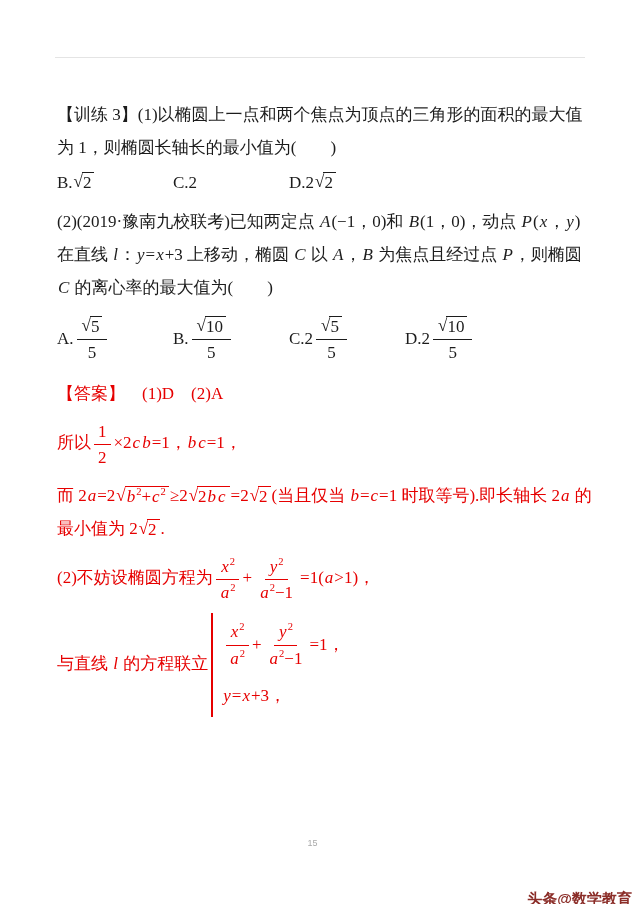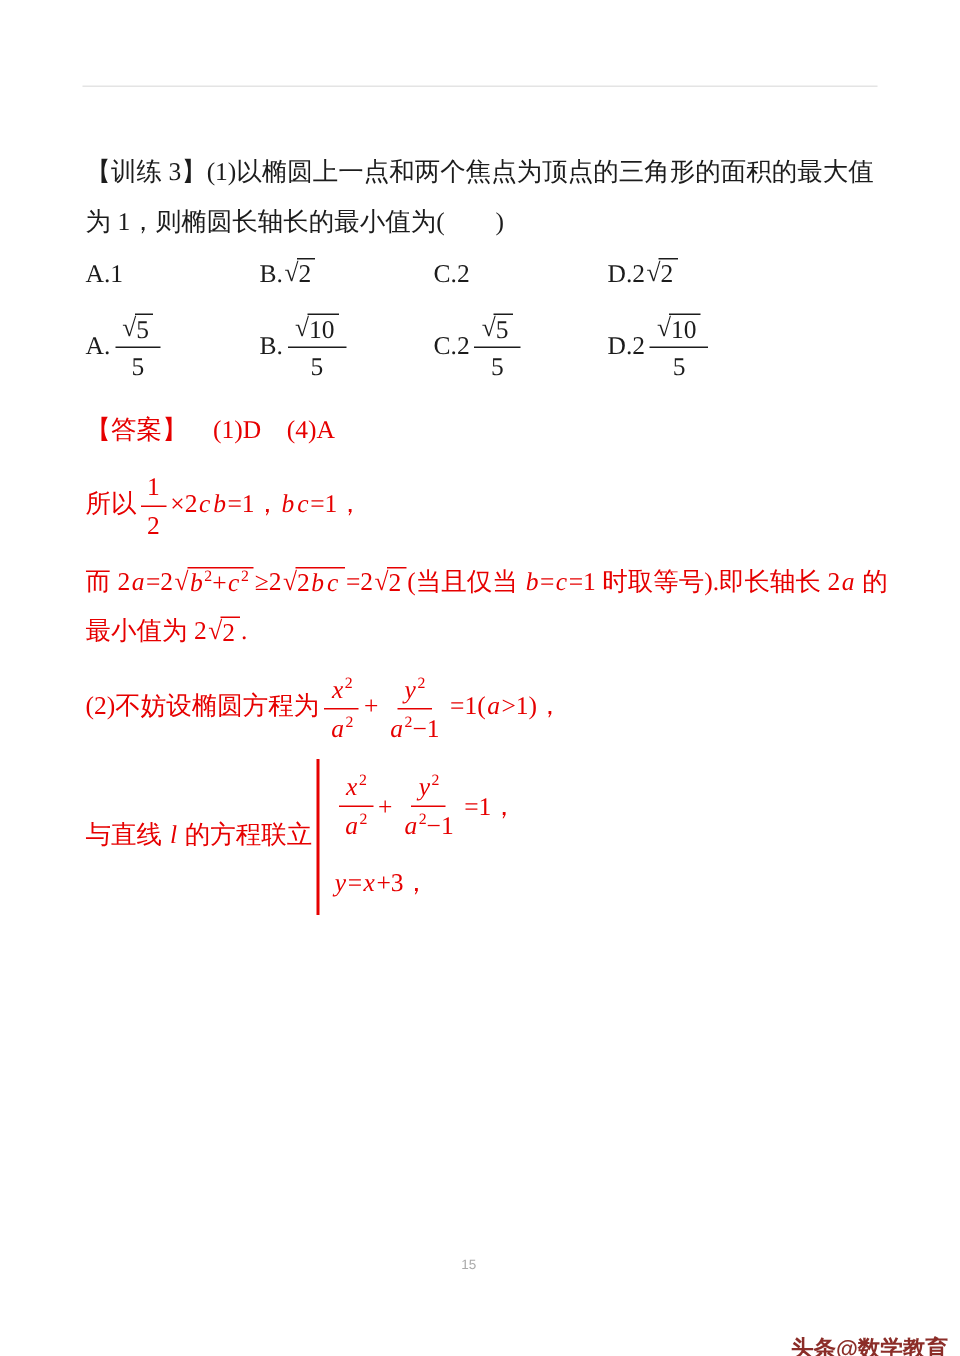--- a/index.html
+++ b/index.html
@@ -39,31 +39,31 @@
   .watermark { position: absolute; top: 870px; right: 8px; font-size: 15px; font-weight: bold; color: #8b2d28; font-family: "Liberation Sans", sans-serif; margin-top: 20px; }
 </style>
 </head>
 <body>
 
 <div class="page">
   <div class="top-divider"></div>
   <div class="content">
       <div class="block p black">【训练 3】(1)以椭圆上一点和两个焦点为顶点的三角形的面积的最大值为 1，则椭圆长轴长的最小值为(　　)</div>
       <div class="block options black">
-        <span class="option">A.1</span>
         <span class="option">B.<span class="sqrt">
             <span class="rad">√</span>
             <span class="radicand">2</span>
           </span></span>
         <span class="option">C.2</span>
         <span class="option">D.2<span class="sqrt">
             <span class="rad">√</span>
             <span class="radicand">2</span>
           </span></span>
       </div>
+      <div class="block p black">(2)(2019·豫南九校联考)已知两定点 <i class="var">A</i>(−1，0)和 <i class="var">B</i>(1，0)，动点 <i class="var">P</i>(<i class="var">x</i>，<i class="var">y</i>)在直线 <i class="var">l</i>：<i class="var">y</i>=<i class="var">x</i>+3 上移动，椭圆 <i class="var">C</i> 以 <i class="var">A</i>，<i class="var">B</i> 为焦点且经过点 <i class="var">P</i>，则椭圆 <i class="var">C</i> 的离心率的最大值为(　　)</div>
       <div class="block options black">
         <span class="option">A.<span class="frac">
             <span class="num"><span class="sqrt">
                 <span class="rad">√</span>
                 <span class="radicand">5</span>
               </span></span>
             <span class="den">5</span>
           </span></span>
         <span class="option">B.<span class="frac">
             <span class="num"><span class="sqrt">
@@ -80,21 +80,21 @@
             <span class="den">5</span>
           </span></span>
         <span class="option">D.2<span class="frac">
             <span class="num"><span class="sqrt">
                 <span class="rad">√</span>
                 <span class="radicand">10</span>
               </span></span>
             <span class="den">5</span>
           </span></span>
       </div>
-      <div class="block p red">【答案】　(1)D　(4)A</div>
+      <div class="block p red">【答案】　(1)D　(2)A</div>
       <div class="block p red">所以<span class="frac">
           <span class="num">1</span>
           <span class="den">2</span>
         </span>×2<i class="var">c</i><i class="var">b</i>=1，<i class="var">b</i><i class="var">c</i>=1，</div>
       <div class="block p red">而 2<i class="var">a</i>=2<span class="sqrt">
           <span class="rad">√</span>
           <span class="radicand"><i class="var">b</i><sup class="sup">2</sup>+<i class="var">c</i><sup class="sup">2</sup></span>
         </span>≥2<span class="sqrt">
           <span class="rad">√</span>
           <span class="radicand">2<i class="var">b</i><i class="var">c</i></span>

